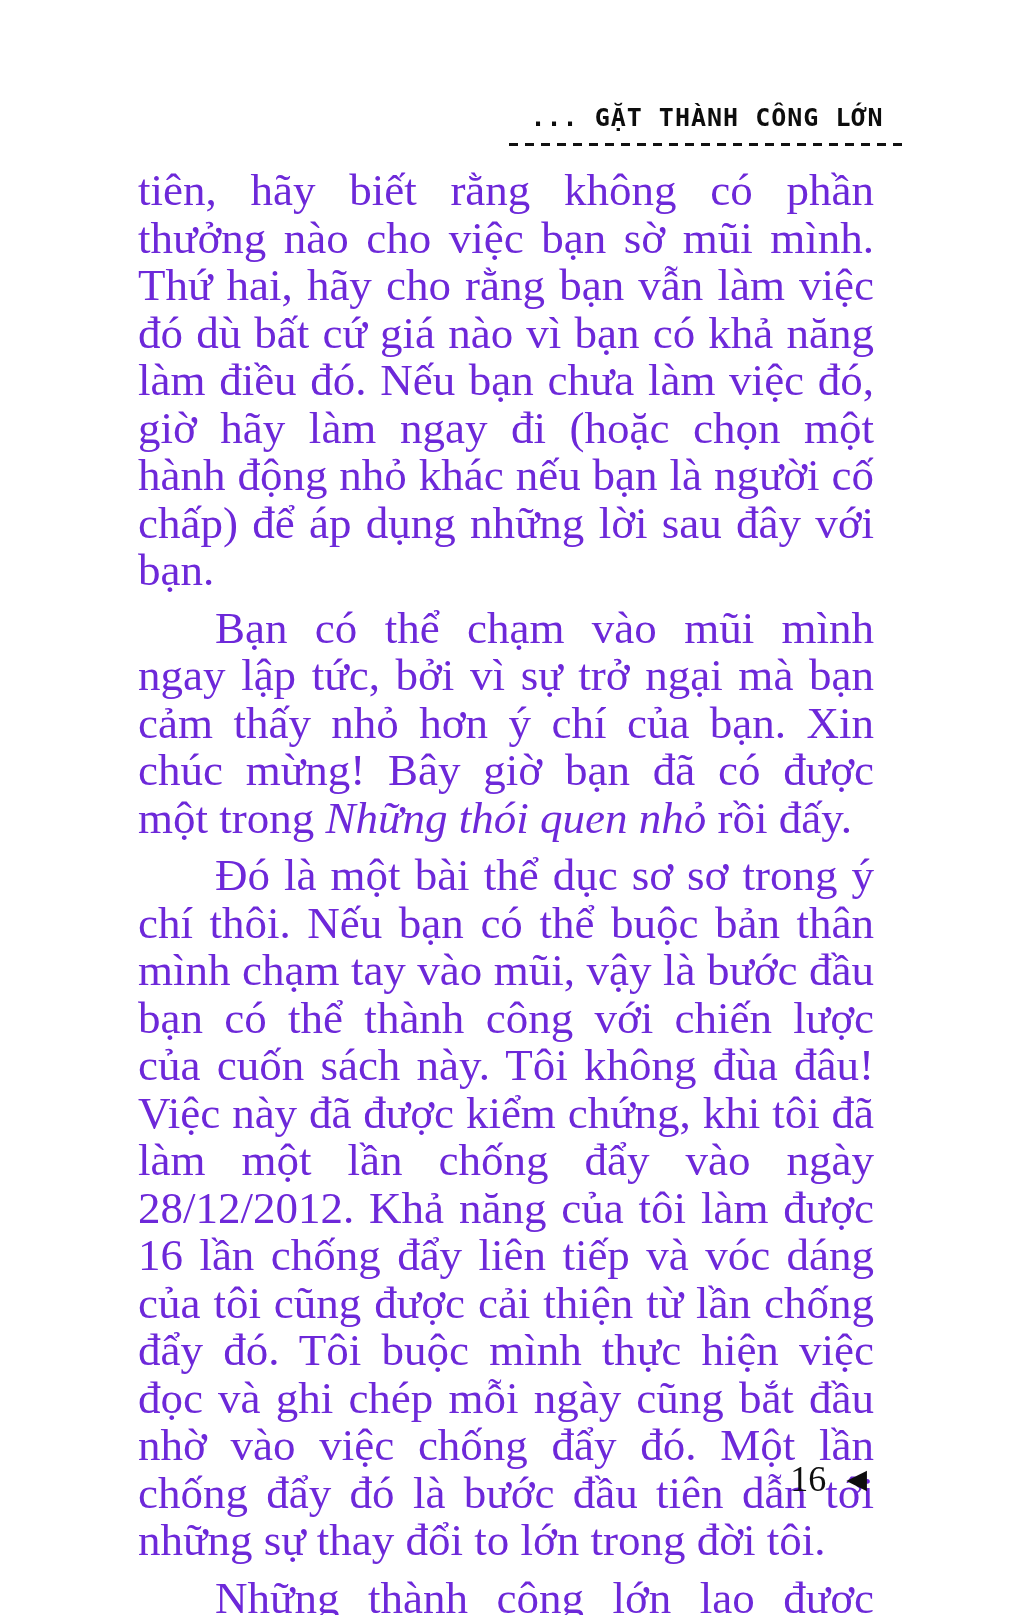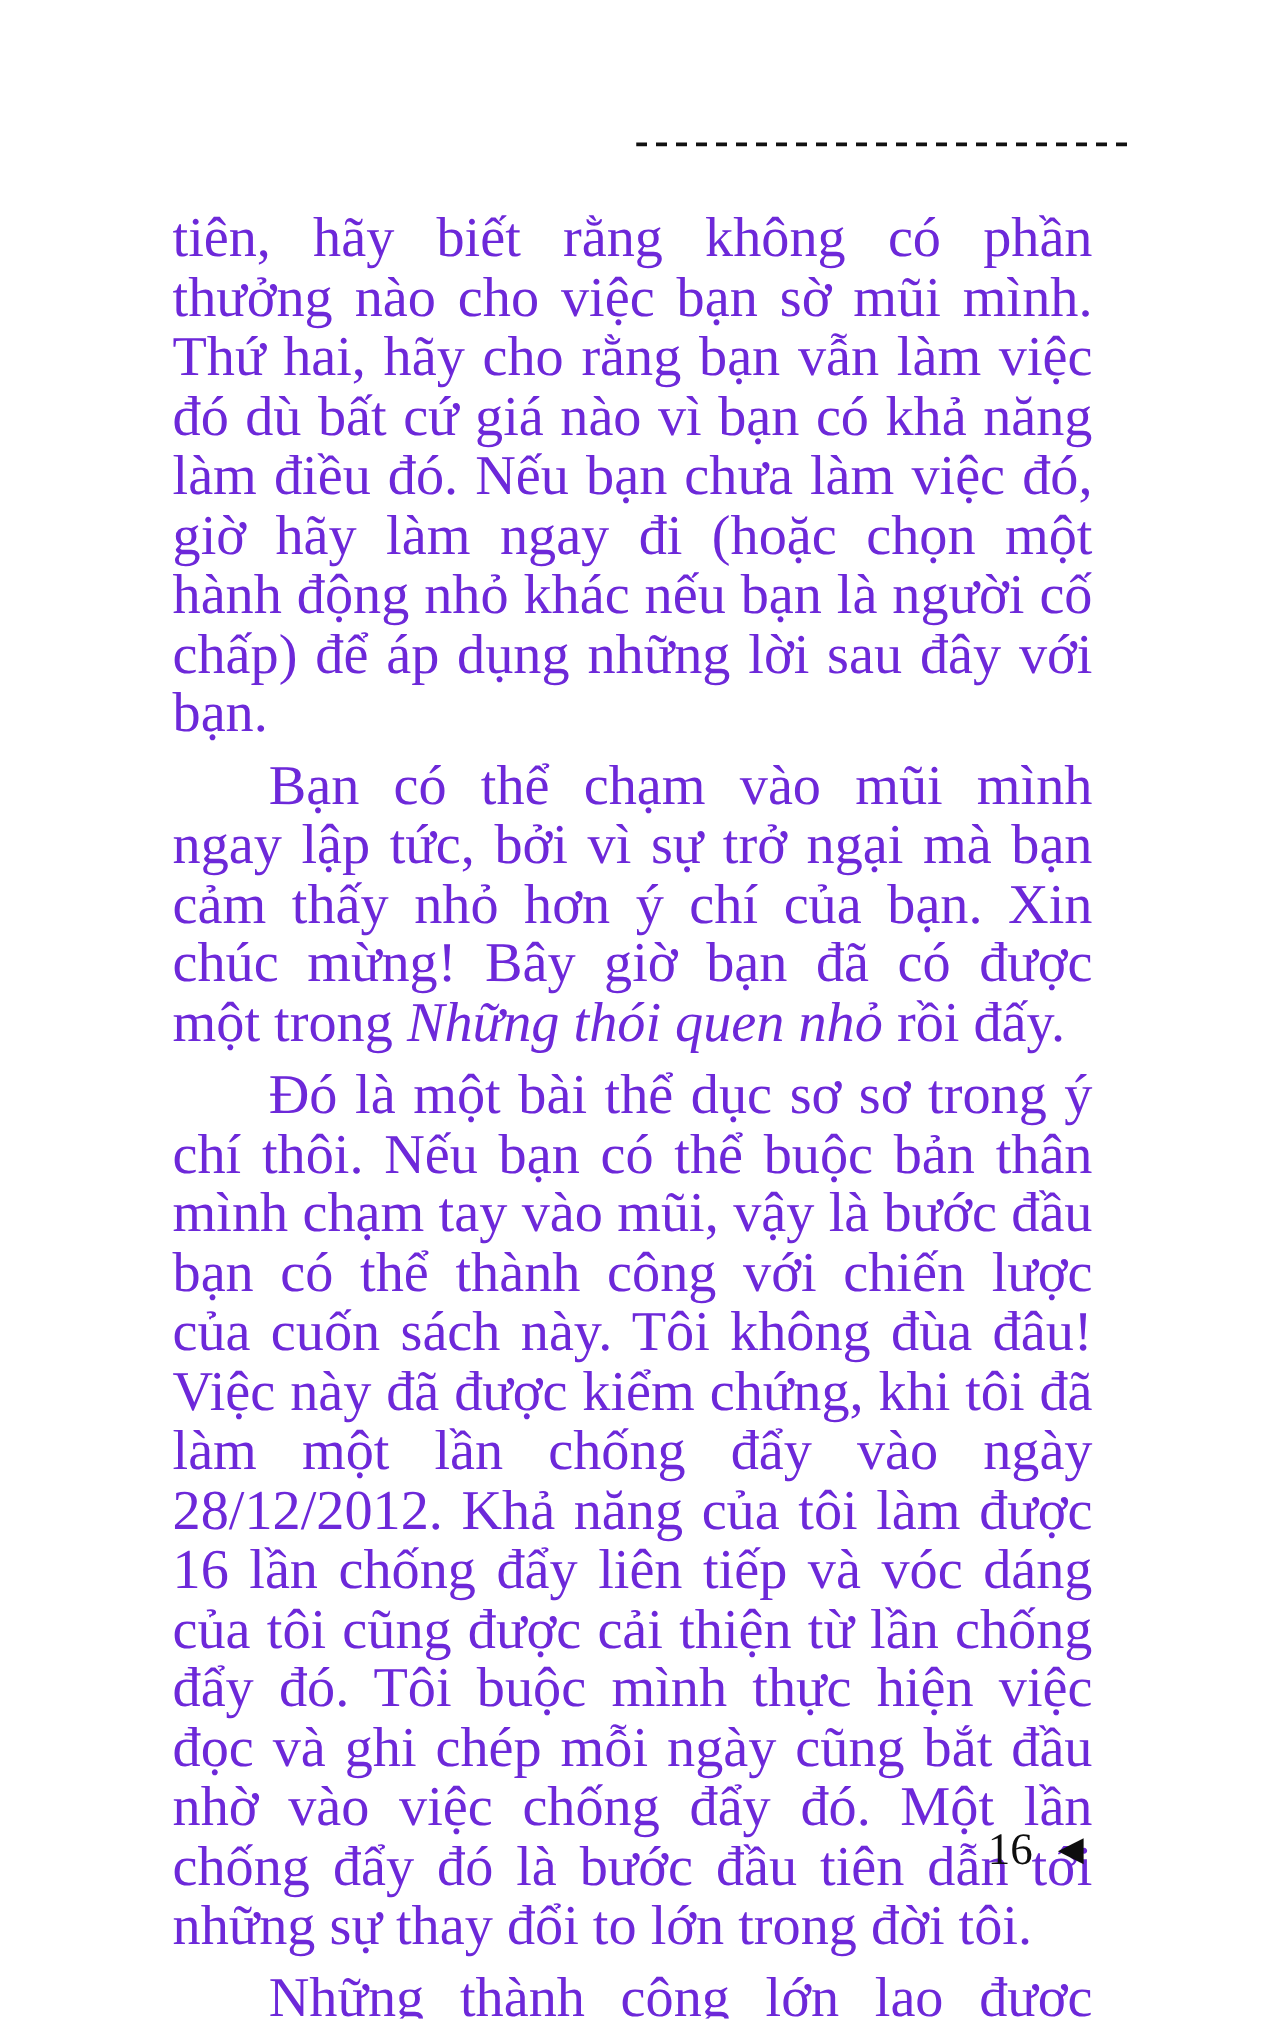--- a/index.html
+++ b/index.html
@@ -82,20 +82,21 @@
     color: #0e0e0e;
     line-height: 1;
   }
 </style>
 </head>
 <body>
 
 <div class="page">
 
   <div class="running-header">
+    <div class="header-title">... GẶT THÀNH CÔNG LỚN</div>
     <div class="header-rule"></div>
   </div>
 
   <div class="page-body" id="body-text">
       <p class="para"><span>tiên, hãy biết rằng không có phần thưởng nào cho việc bạn sờ mũi mình. Thứ hai, hãy cho rằng bạn vẫn làm việc đó dù bất cứ giá nào vì bạn có khả năng làm điều đó. Nếu bạn chưa làm việc đó, giờ hãy làm ngay đi (hoặc chọn một hành động nhỏ khác nếu bạn là người cố chấp) để áp dụng những lời sau đây với bạn.</span></p>
       <p class="para indent"><span>Bạn có thể chạm vào mũi mình ngay lập tức, bởi vì sự trở ngại mà bạn cảm thấy nhỏ hơn ý chí của bạn. Xin chúc mừng! Bây giờ bạn đã có được một trong </span><em>Những thói quen nhỏ</em><span> rồi đấy.</span></p>
       <p class="para indent"><span>Đó là một bài thể dục sơ sơ trong ý chí thôi. Nếu bạn có thể buộc bản thân mình chạm tay vào mũi, vậy là bước đầu bạn có thể thành công với chiến lược của cuốn sách này. Tôi không đùa đâu! Việc này đã được kiểm chứng, khi tôi đã làm một lần chống đẩy vào ngày 28/12/2012. Khả năng của tôi làm được 16 lần chống đẩy liên tiếp và vóc dáng của tôi cũng được cải thiện từ lần chống đẩy đó. Tôi buộc mình thực hiện việc đọc và ghi chép mỗi ngày cũng bắt đầu nhờ vào việc chống đẩy đó. Một lần chống đẩy đó là bước đầu tiên dẫn tới những sự thay đổi to lớn trong đời tôi.</span></p>
       <p class="para indent continues"><span>Những thành công lớn lao được khởi nguồn từ những gì xảy ra trước đó. Khi bạn người lại, bạn sẽ</span></p>
     </div>
 

